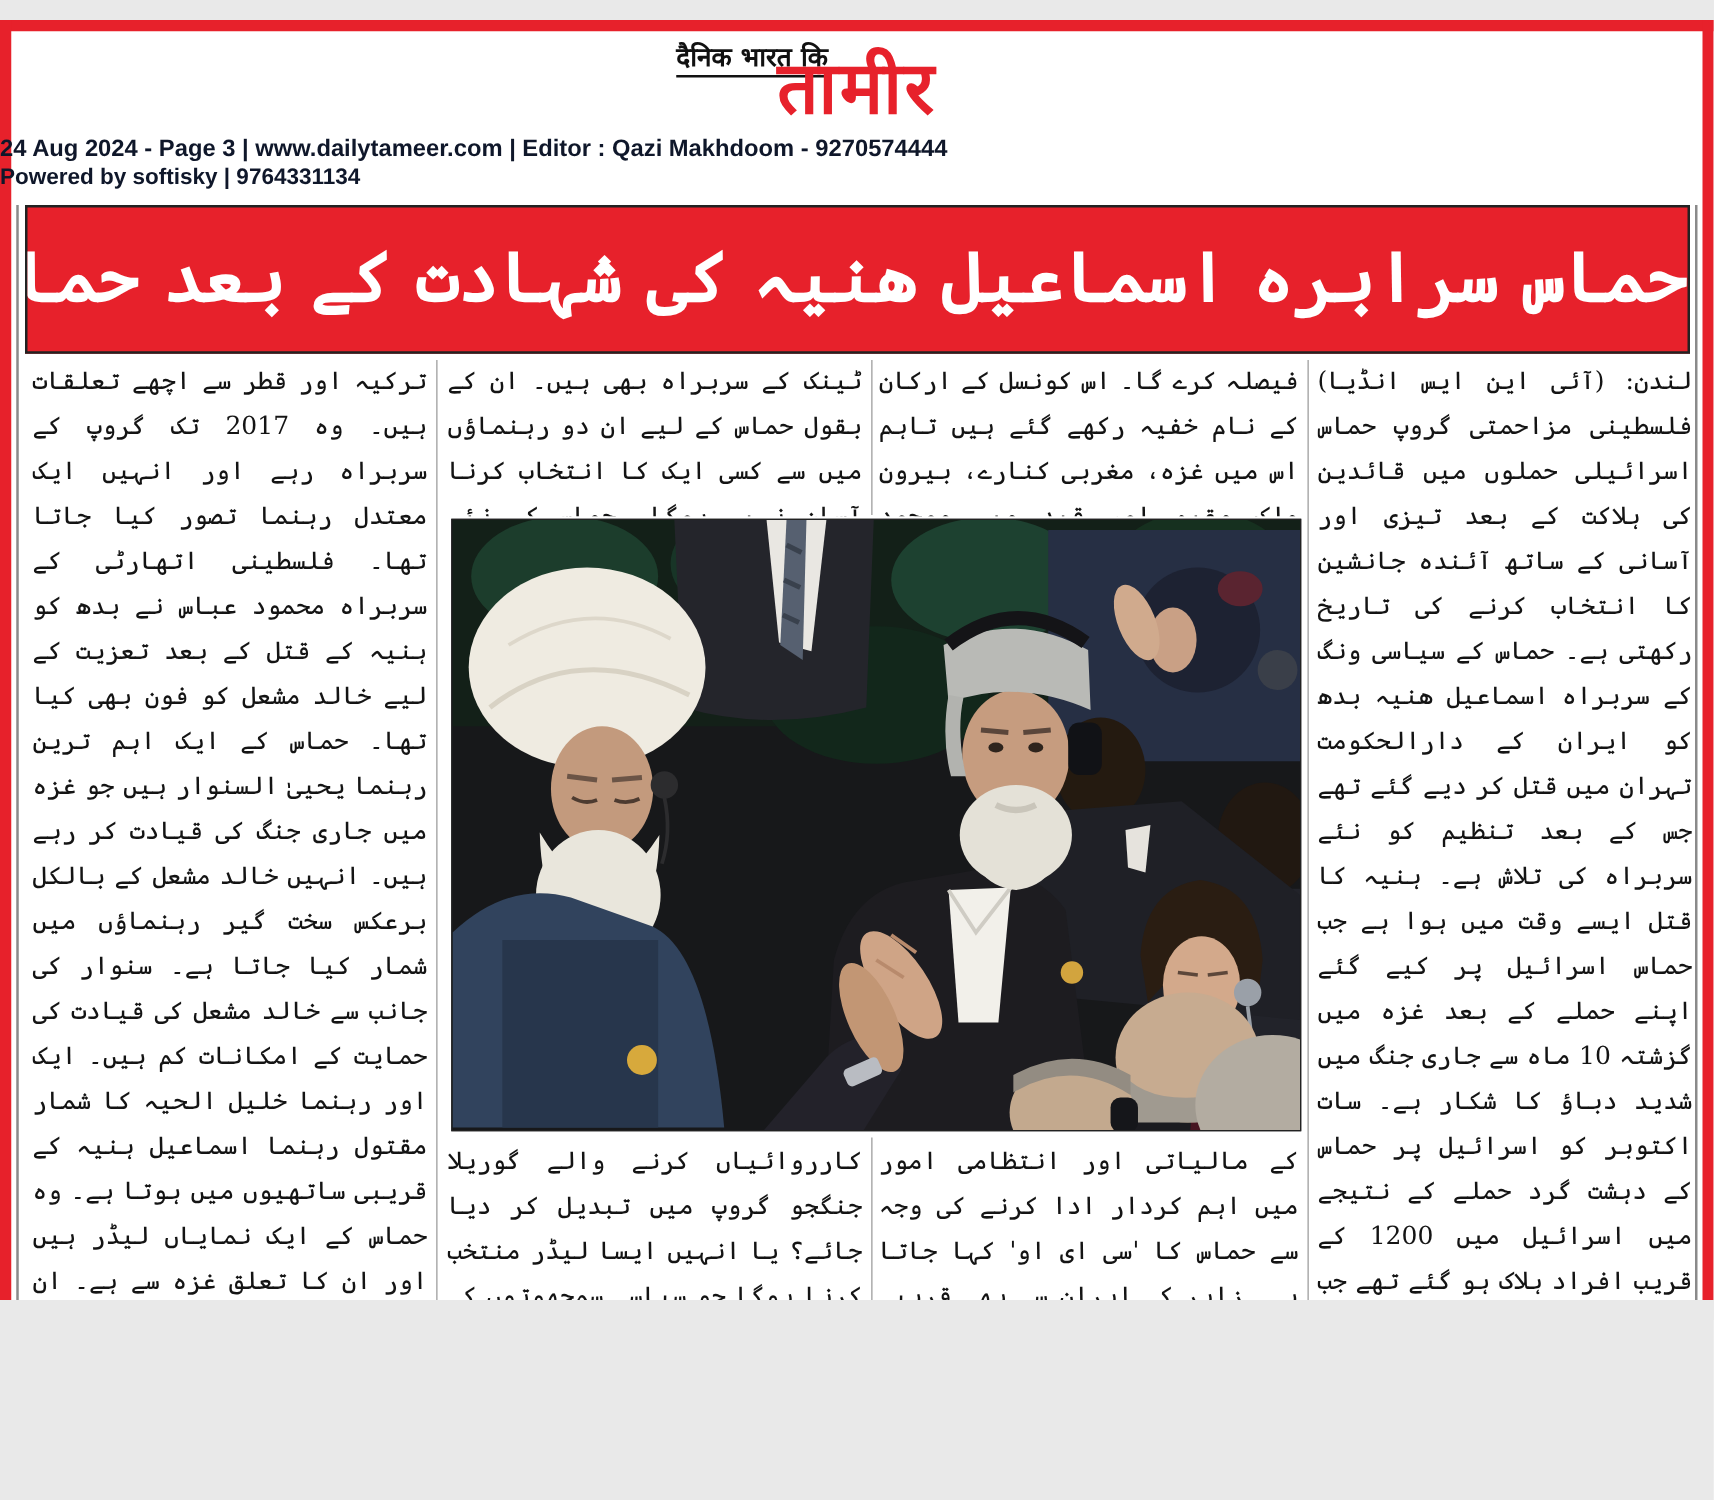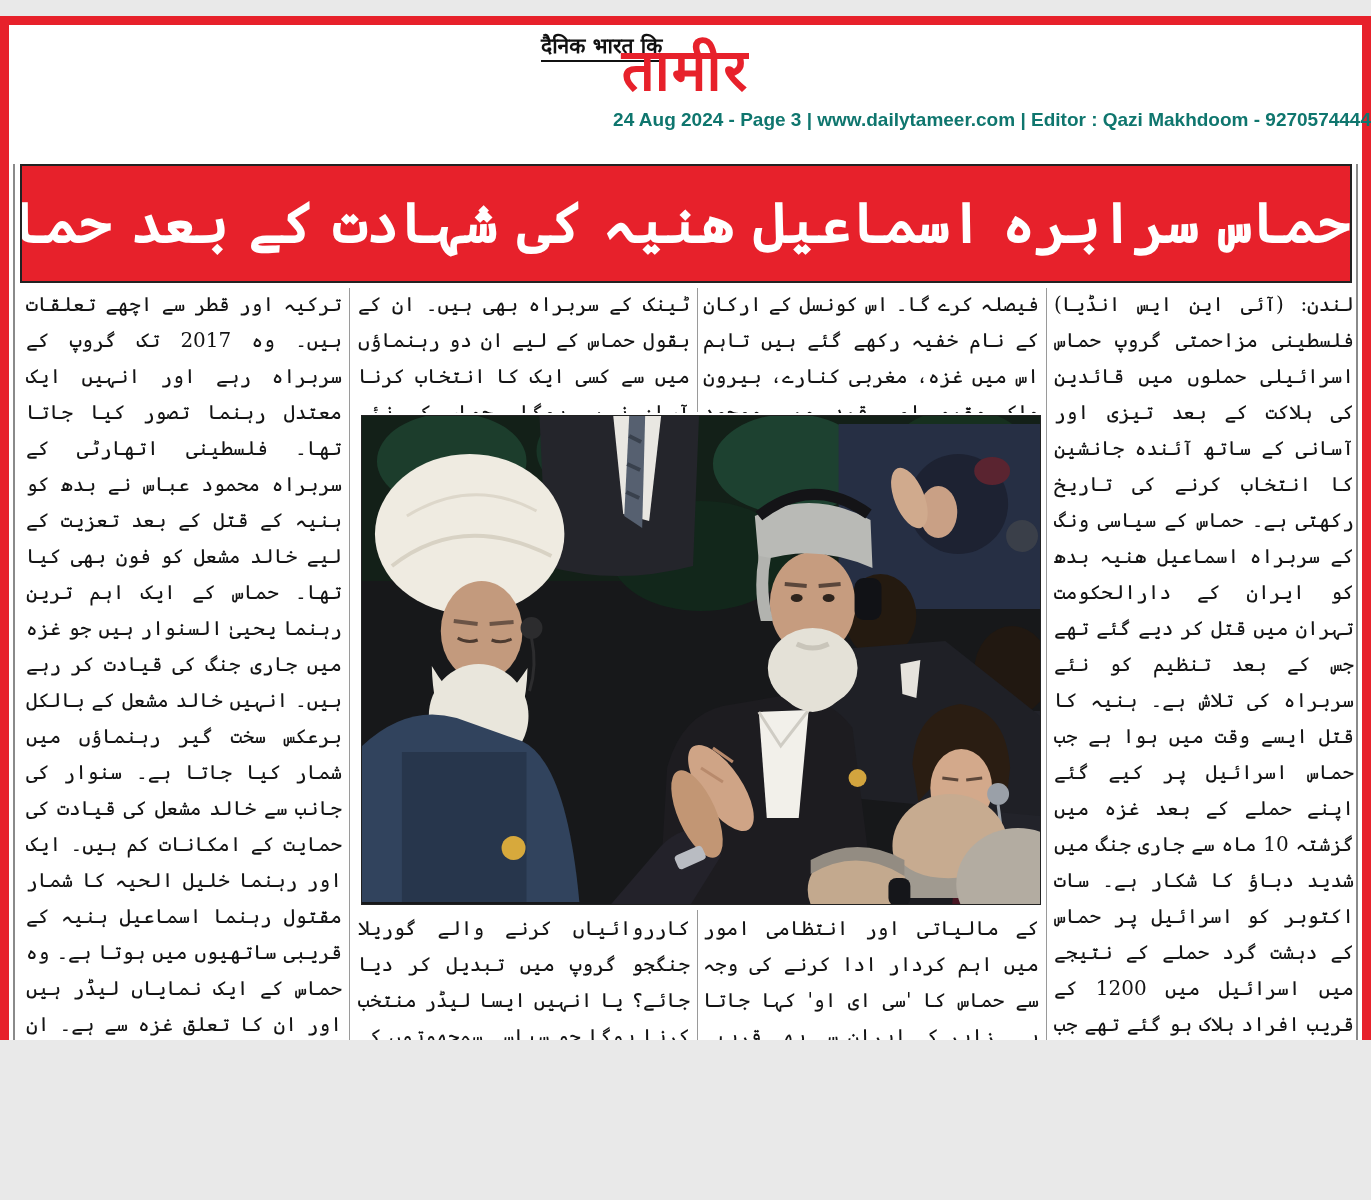--- a/index.html
+++ b/index.html
@@ -18,21 +18,21 @@
   .masthead-tagline{
     position:absolute; left:541px; top:15px; font-size:21px; font-weight:bold;
     color:#111; font-family:"DejaVu Sans", sans-serif;
     border-bottom:2px solid #111; padding-bottom:1px;
   }
   .masthead-title{
     position:absolute; left:0; right:0; top:8px; text-align:center;
     font-size:58px; line-height:92px; font-weight:bold; color:var(--accent);
     font-family:"DejaVu Sans", sans-serif; letter-spacing:2px;
   }
-  .dateline{ position:absolute; left:0; right:0; text-align:right; color:#0f766e; }
+  .dateline{ position:absolute; left:0; right:0; text-align:left; color:#0f172a; }
   .dateline-1{ top:93px; font-size:19px; font-weight:600; }
   .dateline-2{ top:115px; font-size:18px; font-weight:600; }
 
   .headline-banner{
     position:absolute; left:20px; top:148px; width:1332px; height:119px;
     background:var(--accent); border:2px solid #222; box-sizing:border-box;
     overflow:hidden;
   }
   .headline-text{
     display:block; direction:rtl; text-align:center; white-space:nowrap;
@@ -67,20 +67,21 @@
 <div class="page">
 
   <div class="bar bar-top"></div>
   <div class="bar bar-bottom"></div>
   <div class="bar bar-left"></div>
   <div class="bar bar-right"></div>
 
   <div class="masthead-tagline">दैनिक भारत कि</div>
   <div class="masthead-title">तामीर</div>
   <div class="dateline dateline-1">24 Aug 2024 - Page 3 | www.dailytameer.com | Editor : Qazi Makhdoom - 9270574444</div>
+  <div class="dateline dateline-2">Powered by softisky | 9764331134</div>
 
   <div class="headline-banner">
     <span class="headline-text">حماس سرابرہ اسماعیل ھنیہ کی شہادت کے بعد حماس کا نیا سربراہ کون ہوسکتا ہے؟</span>
   </div>
 
   <div class="vrule" style="left:13px; top:148px; height:1037px;"></div>
   <div class="vrule" style="left:1356px; top:148px; height:1037px;"></div>
   <div class="hrule" style="left:13px; top:1183px; width:1345px;"></div>
   <div class="vrule" style="left:349px; top:272px; height:908px; width:1px; background:#9a9a9a;"></div>
   <div class="vrule" style="left:1046px; top:272px; height:908px; width:1px; background:#9a9a9a;"></div>

